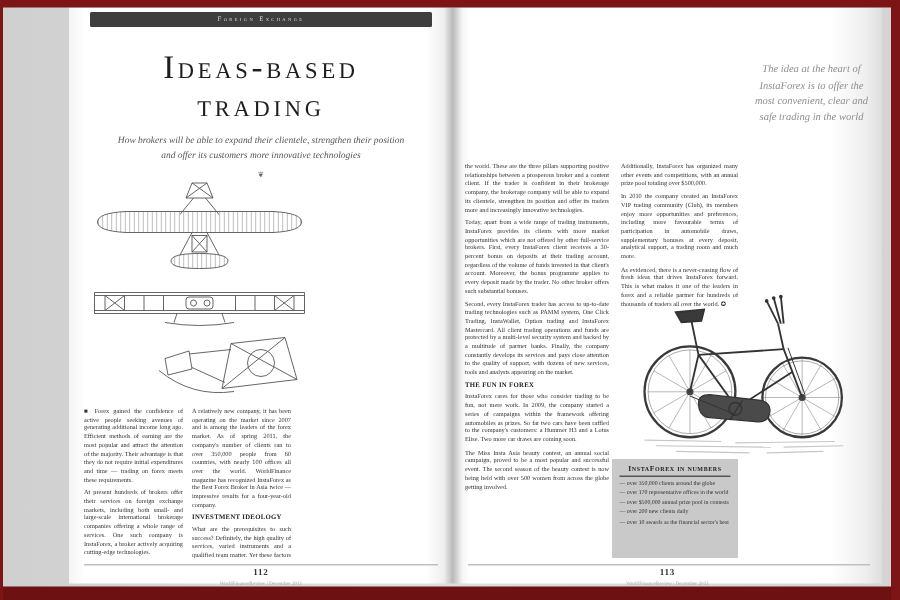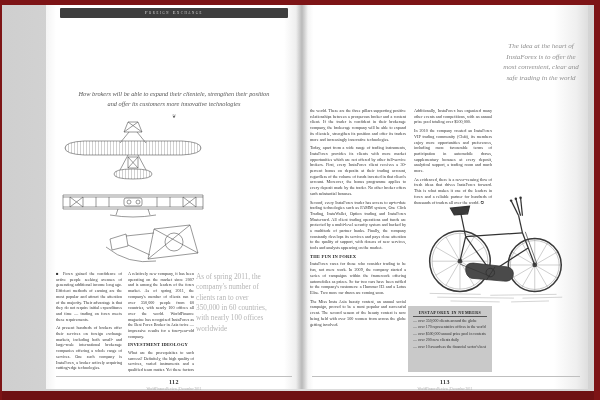--- a/index.html
+++ b/index.html
@@ -63,20 +63,24 @@
 
 <div class="bg"></div>
 <div class="frame-top"></div>
 <div class="frame-bottom"></div>
 <div class="frame-left"></div>
 <div class="frame-right"></div>
 
 <div class="page page-left">
   <div class="header-bar">Foreign Exchange</div>
 
+  <div class="title">
+    <div>Ideas-based</div>
+    <div>trading</div>
+  </div>
 
   <div class="standfirst">How brokers will be able to expand their clientele, strengthen their position and offer its customers more innovative technologies</div>
   <div class="ornament">❦</div>
 
   <svg class="airplane" width="150" height="152" viewBox="0 0 150 152">
     <defs>
       <pattern id="ribs" width="3" height="16" patternUnits="userSpaceOnUse">
         <line x1="1.5" y1="0" x2="1.5" y2="16" stroke="#8a8a8a" stroke-width="0.4"></line>
       </pattern>
     </defs>
@@ -125,21 +129,20 @@
       <line x1="96" y1="112" x2="140" y2="136"></line>
         <line x1="132" y1="108" x2="90" y2="142"></line>
       <circle cx="116" cy="125" r="9"></circle>
       <path d="M52,122 L68,117 L70,129 L54,133 Z"></path>
       <line x1="68" y1="119" x2="96" y2="116"></line>
         <line x1="70" y1="128" x2="92" y2="138"></line>
       <path d="M48,130 Q70,148 98,144"></path>
     </g>
   </svg>
 
-  <div class="pullquote">As of spring 2011, the company's number of clients ran to over 350,000 in 60 countries, with nearly 100 offices worldwide</div>
 
   <div class="bodycol col1">
       <p>■ Forex gained the confidence of active people seeking avenues of generating additional income long ago. Efficient methods of earning are the most popular and attract the attention of the majority. Their advantage is that they do not require initial expenditures and time — trading on forex meets these requirements.</p>
       <p>At present hundreds of brokers offer their services on foreign exchange markets, including both small- and large-scale international brokerage companies offering a whole range of services. One such company is InstaForex, a broker actively acquiring cutting-edge technologies.</p>
     </div>
 
   <div class="bodycol col2">
     <div>
         <p>A relatively new company, it has been operating on the market since 2007 and is among the leaders of the forex market. As of spring 2011, the company's number of clients ran to over 350,000 people from 60 countries, with nearly 100 offices all over the world. WorldFinance magazine has recognized InstaForex as the Best Forex Broker in Asia twice — impressive results for a four-year-old company.</p>
       </div>

